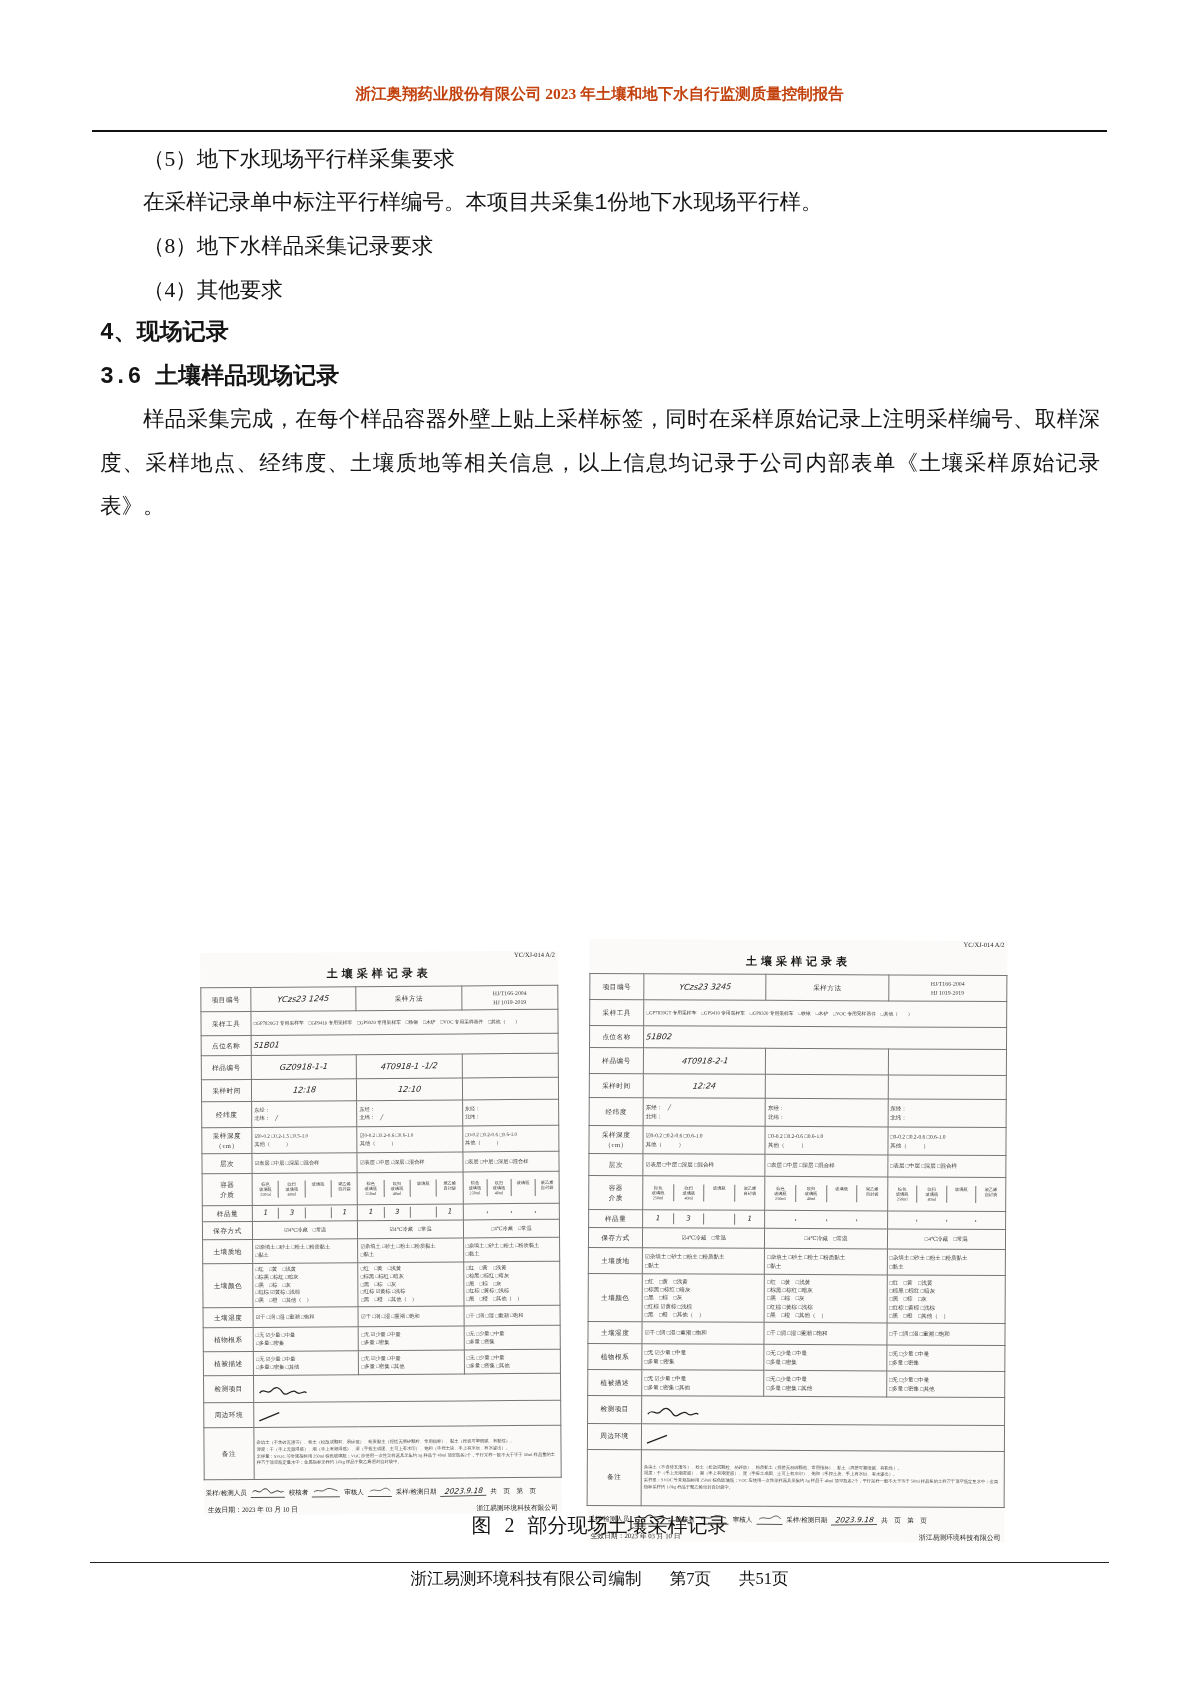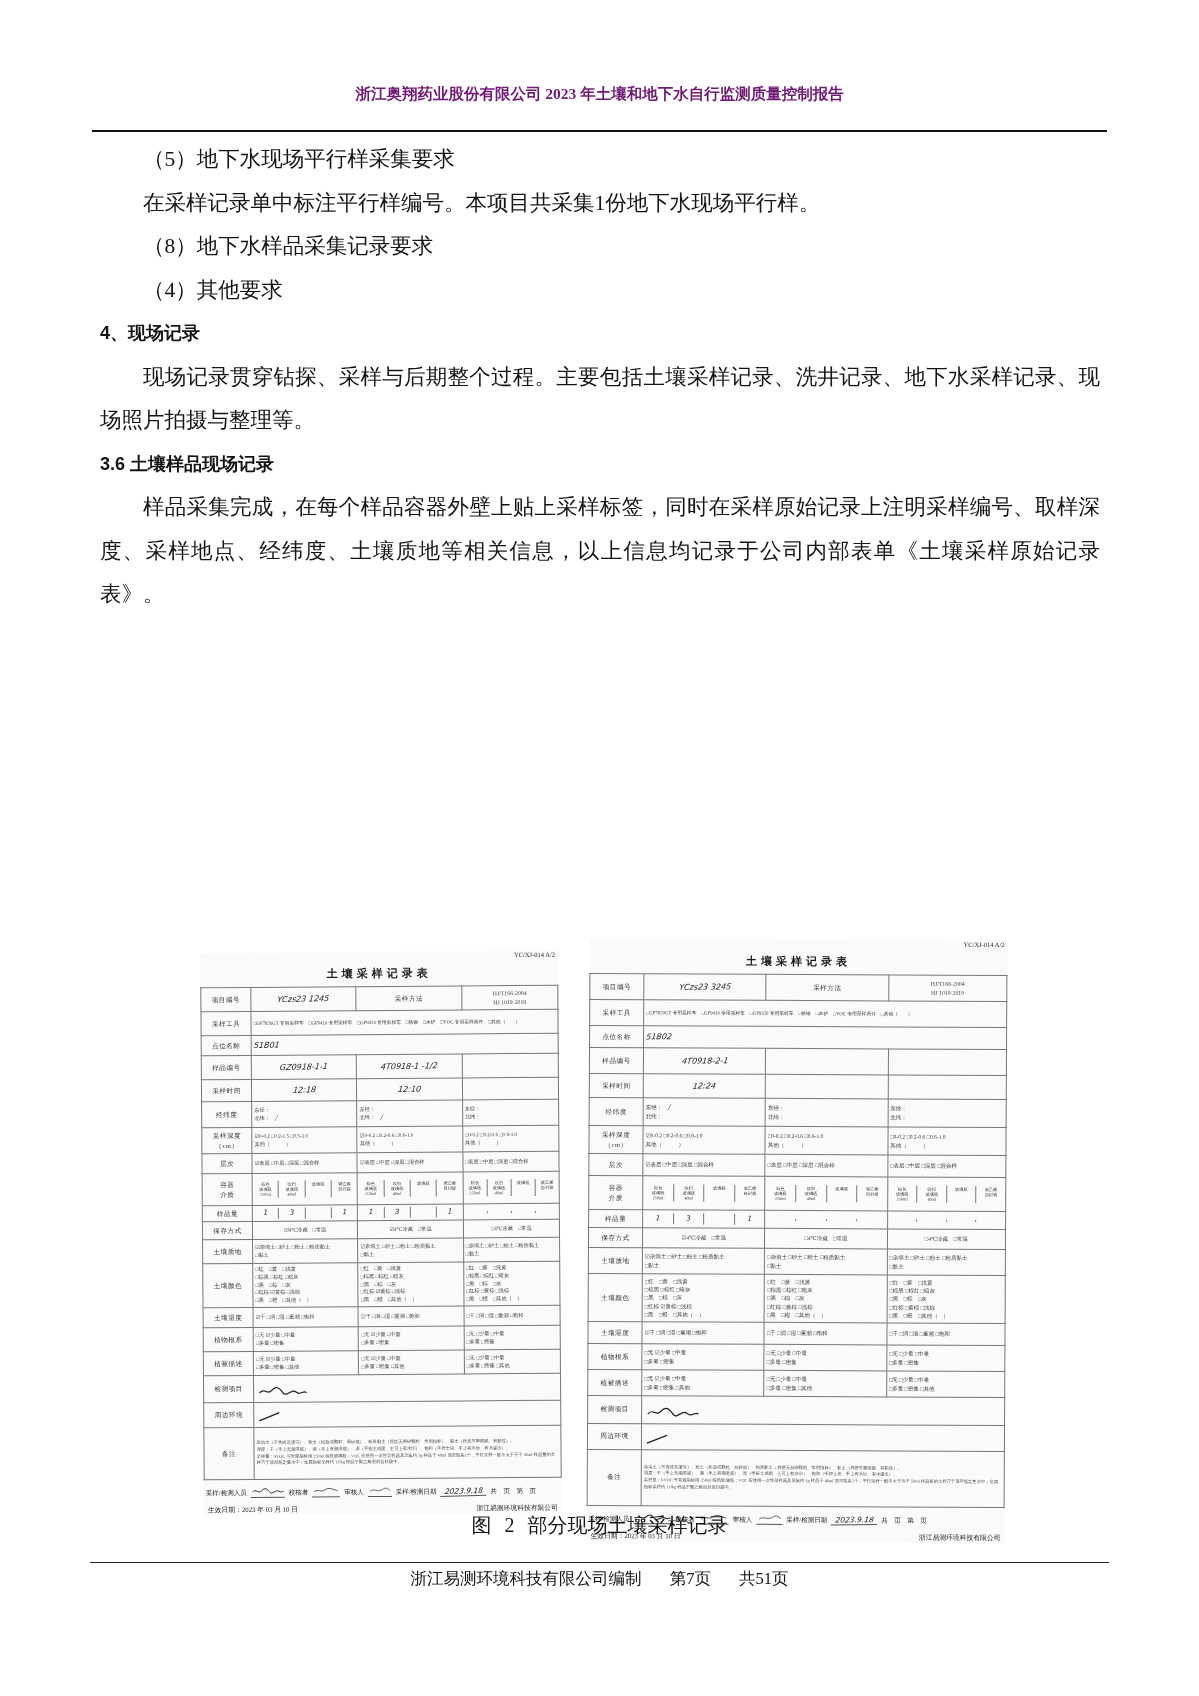--- a/index.html
+++ b/index.html
@@ -1,25 +1,25 @@
 <!DOCTYPE html>
 <html><head>
 <meta charset="utf-8">
 <style>
   html,body{margin:0;padding:0;}
   body{width:1199px;height:1696px;background:#ffffff;position:relative;overflow:hidden;
        font-family:"Liberation Serif","DejaVu Serif",serif;color:#141414;}
   .hdr{position:absolute;top:84px;left:0;width:100%;text-align:center;
-       font-size:15.5px;font-weight:600;color:#701a75;}
+       font-size:15.5px;font-weight:600;color:#c2410c;}
   .hdr-rule{position:absolute;top:130px;left:92px;right:92px;border-top:2.5px solid #111;}
   .content{position:absolute;left:100px;top:138px;width:1000px;font-size:21.5px;
            line-height:43.5px;text-align:justify;}
   .p-sub{text-indent:2em;}
-  .p-body{text-indent:2em;}
-  .p-h{font-weight:bold;text-indent:0;font-family:Liberation Sans, sans-serif;font-size:18px;}
+  .p-body{text-indent:2em;font-family:Liberation Mono, monospace;}
+  .p-h{font-weight:bold;text-indent:0;font-family:Liberation Mono, monospace;font-size:23px;}
   
   .scan{position:absolute;background:#fbfaf8;color:#2e2e2e;}
   .scan-l{left:202px;top:952px;width:358px;transform:rotate(-0.4deg);}
   .scan-r{left:588px;top:940px;width:418px;transform:rotate(0.3deg);}
   .doccode{font-size:6.5px;text-align:right;padding-right:3px;color:#222;height:10px;}
   .ftitle{text-align:center;font-size:11px;font-weight:bold;letter-spacing:4px;
           margin:4px 0 5px 0;color:#191919;}
   table.ft{border-collapse:collapse;table-layout:fixed;width:100%;}
   .ft td{border:1px solid #777;font-size:5.2px;line-height:1.5;padding:1px 2px;
          vertical-align:middle;white-space:pre-line;overflow:hidden;color:#3a3a3a;}
@@ -54,21 +54,20 @@
 
 <div class="hdr">浙江奥翔药业股份有限公司 2023 年土壤和地下水自行监测质量控制报告</div>
 <div class="hdr-rule"></div>
 
 <div class="content">
   <div class="p-sub">（5）地下水现场平行样采集要求</div>
   <div class="p-body">在采样记录单中标注平行样编号。本项目共采集1份地下水现场平行样。</div>
   <div class="p-sub">（8）地下水样品采集记录要求</div>
   <div class="p-sub">（4）其他要求</div>
   <div class="p-h">4、现场记录</div>
-  <div class="p-body">现场记录贯穿钻探、采样与后期整个过程。主要包括土壤采样记录、洗井记录、地下水采样记录、现场照片拍摄与整理等。</div>
   <div class="p-h">3.6 土壤样品现场记录</div>
   <div class="p-body">样品采集完成，在每个样品容器外壁上贴上采样标签，同时在采样原始记录上注明采样编号、取样深度、采样地点、经纬度、土壤质地等相关信息，以上信息均记录于公司内部表单《土壤采样原始记录表》。</div>
 </div>
 
 <div class="scan scan-l">
   <div class="doccode">YC/XJ-014 A/2</div>
   <div class="ftitle">土壤采样记录表</div>
   <table class="ft">
     <colgroup>
         <col style="width:50px">

